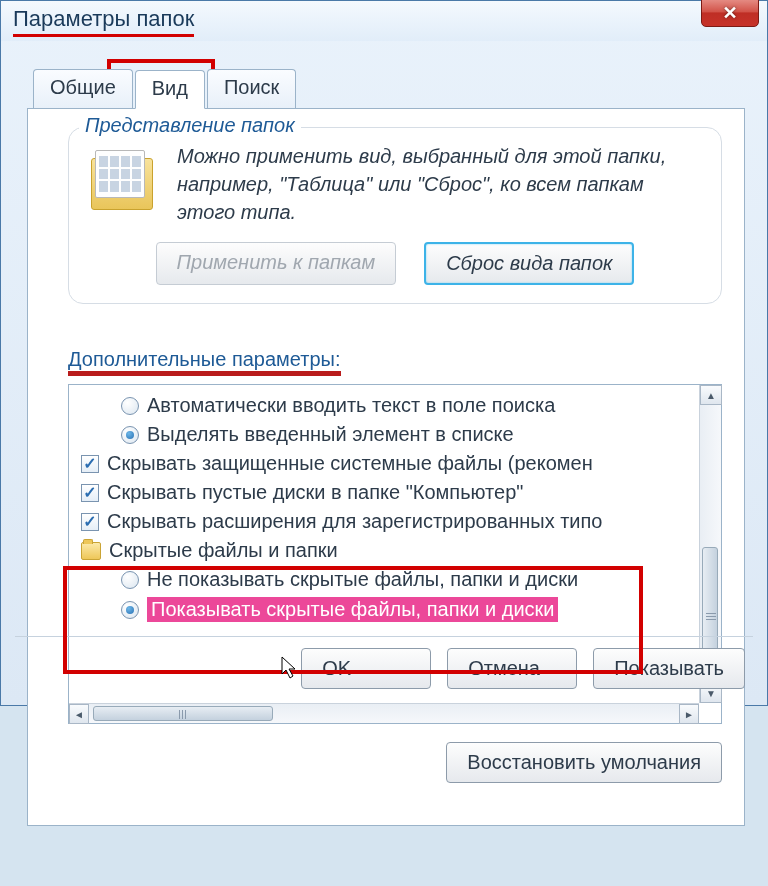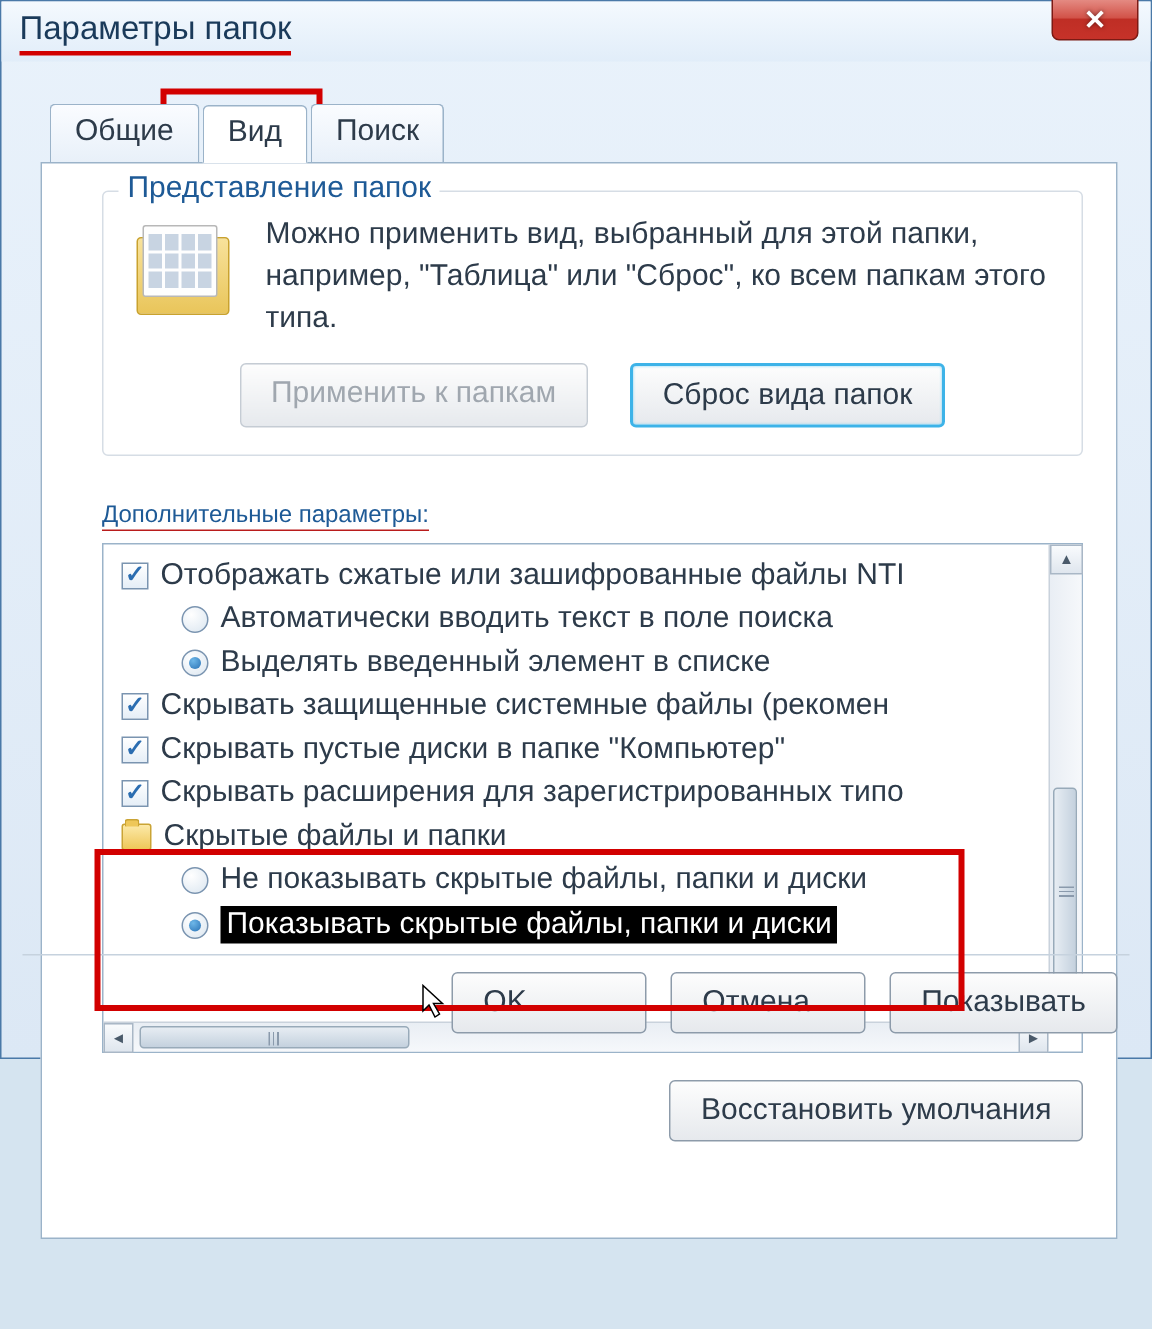--- a/index.html
+++ b/index.html
@@ -88,24 +88,25 @@
   .panel {
     margin: 0 22px 0 26px;
     background: #fff;
     border: 1px solid #9bb3c9;
     padding: 18px 22px 20px 40px;
     height: 718px;
     position: relative;
   }
   .groupbox {
     border: 1px solid #d6dde5;
-    border-radius: 4px;
+    border-radius: 15px;
     padding: 14px 20px 18px 20px;
-    margin-bottom: 28px;
-    position: relative;
+    margin-bottom: 44px;
+    position: relative;
+    font-style: italic;
   }
   .groupbox-title {
     position: absolute;
     top: -14px;
     left: 10px;
     background: #fff;
     padding: 0 6px;
     color: #1e5a96;
     font-size: 20px;
   }
@@ -171,22 +172,22 @@
   .btn.disabled {
     color: #a0a7af;
     border-color: #c5ccD4;
   }
   .btn.highlight {
     border: 2px solid #3db3e8;
     box-shadow: inset 0 0 2px #7fd1f2;
   }
   .section-label {
     color: #1e5a96;
-    font-size: 16px;
-    border-bottom: 1px solid #b91c1c;
+    font-size: 20px;
+    border-bottom: 5px solid #b91c1c;
     display: inline-block;
     margin-bottom: 8px;
   }
   .listbox {
     border: 1px solid #9bb3c9;
     height: 340px;
     position: relative;
     background: #fff;
   }
   .list-content {
@@ -197,21 +198,21 @@
   .list-item {
     display: flex;
     align-items: center;
     gap: 8px;
     padding: 3px 0;
     font-size: 20px;
     color: #2d3b4a;
   }
   .list-item.indent1 { padding-left: 40px; }
   .list-item.selected .item-text {
-    background: #000000;
+    background: #ec4899;
     color: #fff;
     padding: 1px 4px;
   }
   .checkbox {
     width: 18px; height: 18px;
     border: 1px solid #7a94b0;
     background: linear-gradient(to bottom, #fff, #e5eef7);
     display: inline-flex;
     align-items: center;
     justify-content: center;
@@ -424,24 +425,20 @@
         <div class="btn highlight">Сброс вида папок</div>
       </div>
     </div>
 
     <div>
       <span class="section-label">Дополнительные параметры:</span>
     </div>
 
     <div class="listbox">
       <div class="list-content">
-        <div class="list-item">
-          <span class="checkbox checked"></span>
-          <span class="item-text">Отображать сжатые или зашифрованные файлы NTI</span>
-        </div>
         <div class="list-item indent1">
           <span class="radio"></span>
           <span class="item-text">Автоматически вводить текст в поле поиска</span>
         </div>
         <div class="list-item indent1">
           <span class="radio checked"></span>
           <span class="item-text">Выделять введенный элемент в списке</span>
         </div>
         <div class="list-item">
           <span class="checkbox checked"></span>

